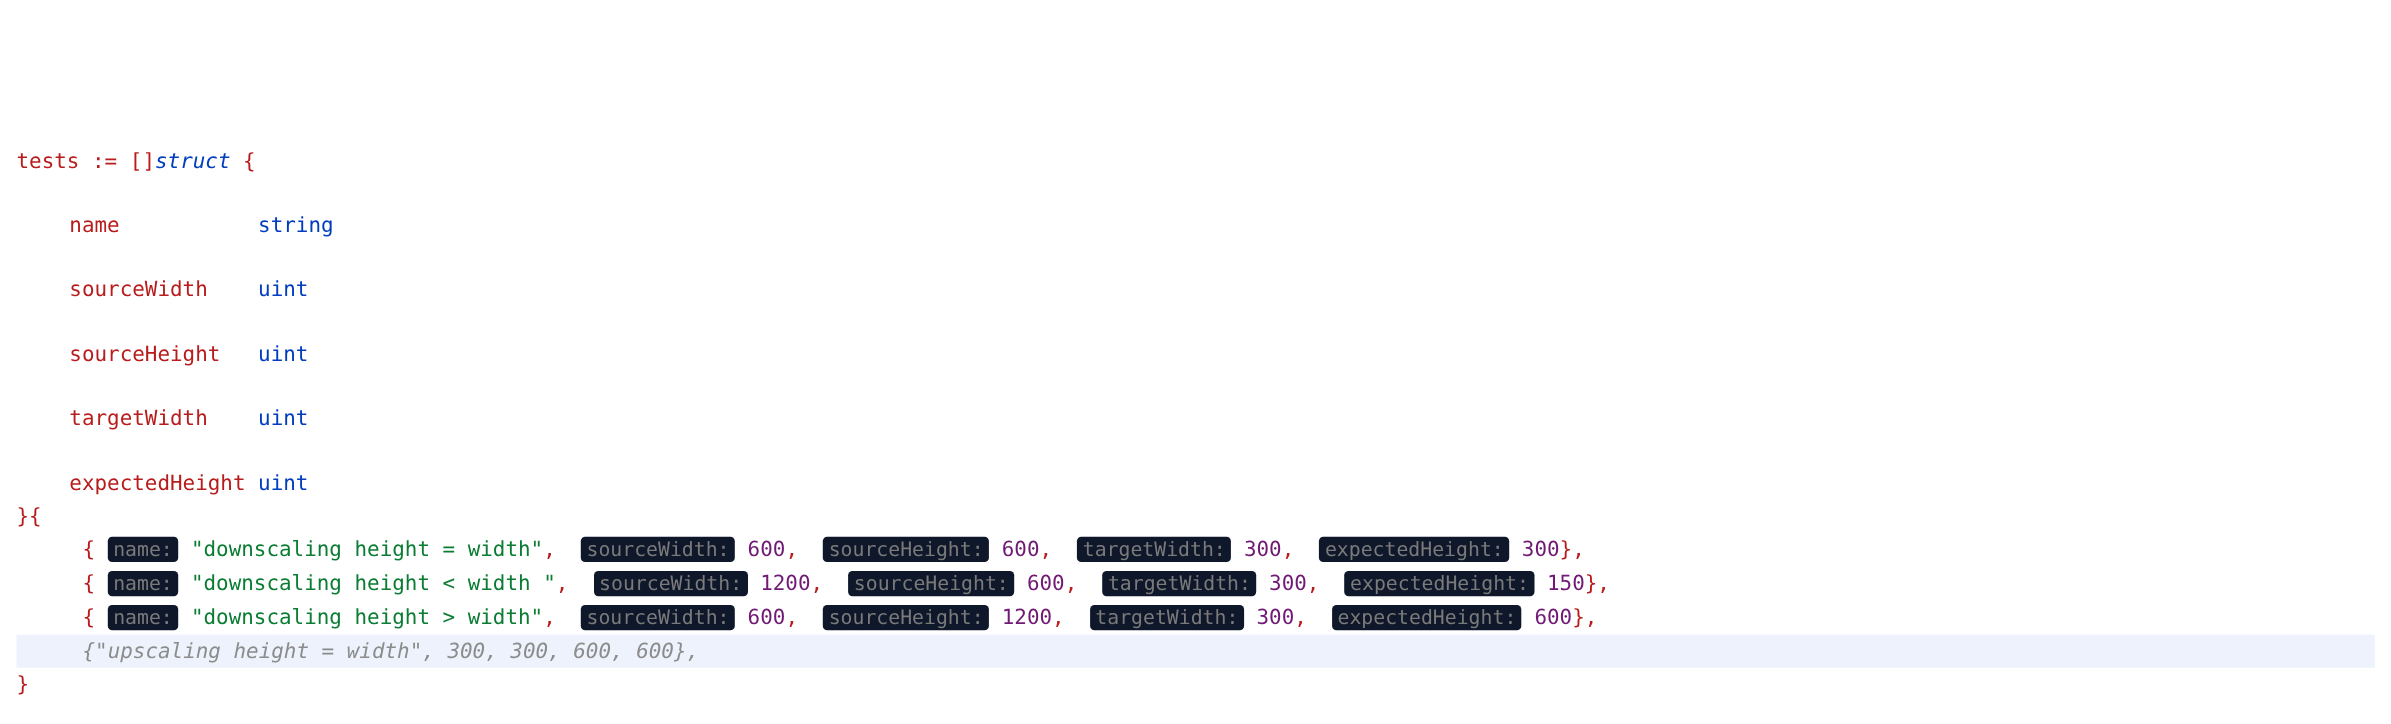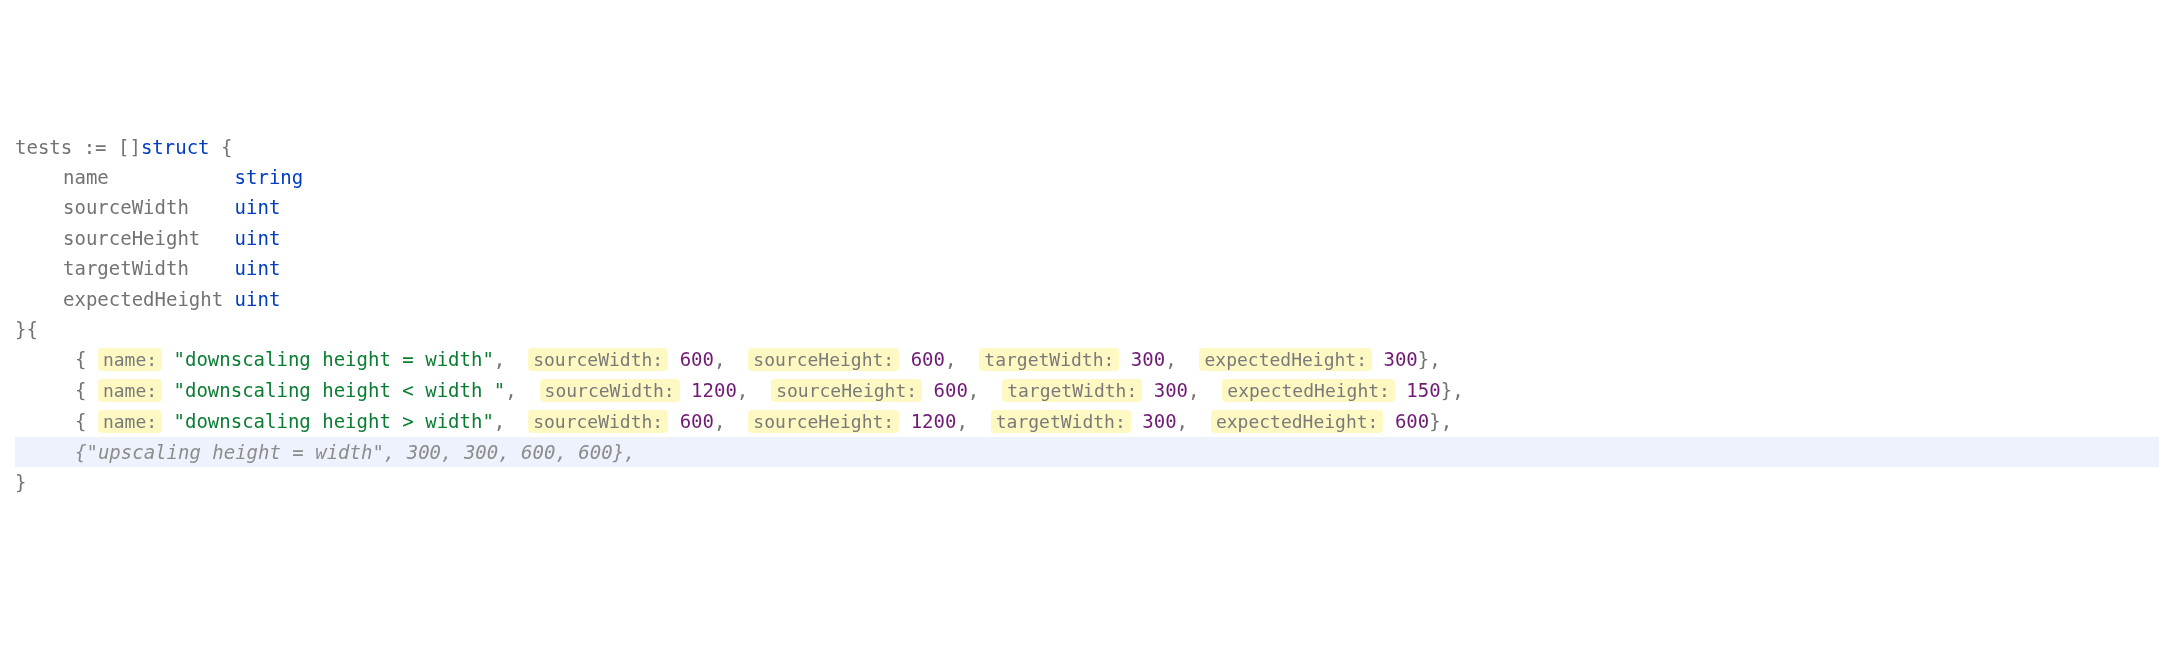--- a/index.html
+++ b/index.html
@@ -18,46 +18,48 @@
     }
     .code-line {
       display: block;
       min-height: 30px;
     }
     .highlighted-line {
       background-color: #edf2fd;
     }
     .keyword {
       color: #003dbf;
+      font-style: italic;
     }
     .type {
       color: #003dbf;
     }
     .string {
       color: #0a7d33;
     }
     .number {
       color: #701a75;
     }
     .comment {
       color: #8c8c8c;
       font-style: italic;
     }
     .param-hint {
-      background-color: #fef9c3;
+      background-color: #0f172a;
       color: #7a7a7a;
       padding: 1px 5px;
       border-radius: 4px;
       font-size: 18px;
     }
     .normal {
-      color: #737373;
+      color: #b91c1c;
     }
     .indent1 {
       padding-left: 48px;
+      margin-top: 28px;
     }
     .indent2 {
       padding-left: 60px;
     }
   </style>
 </head>
 <body>
 
 
 

